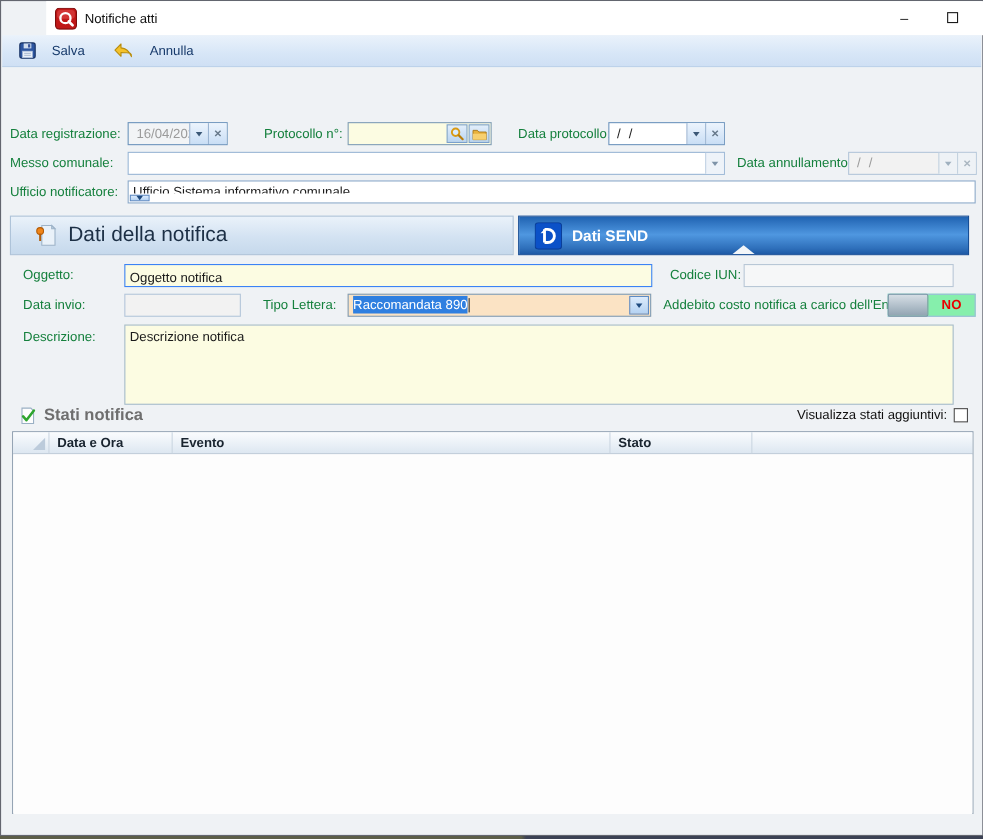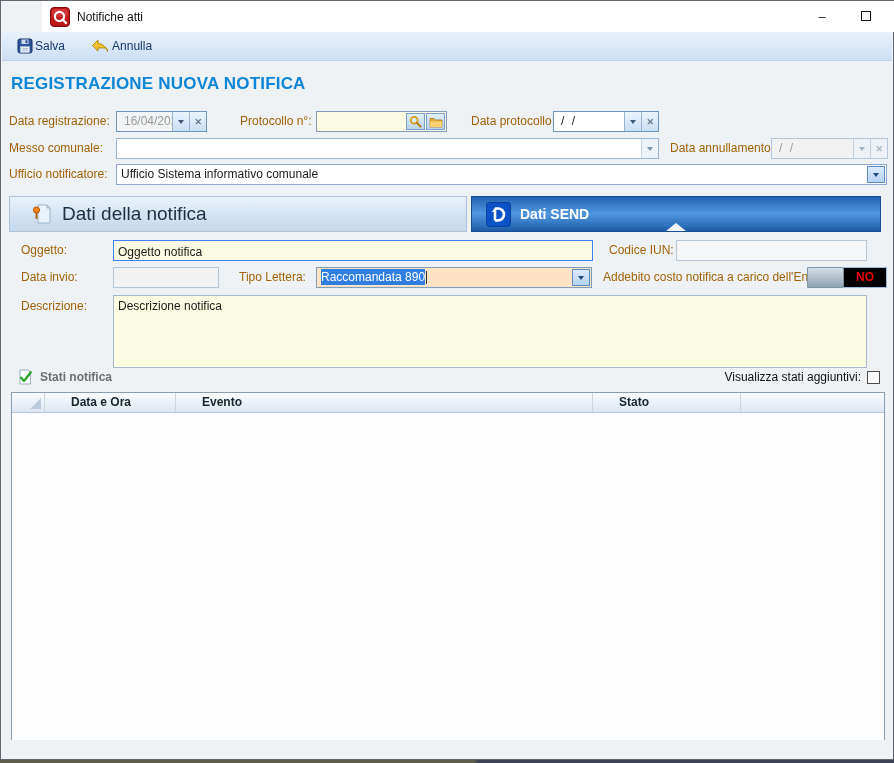--- a/index.html
+++ b/index.html
@@ -10,29 +10,29 @@
   
   .titlebar { position:absolute; left:0; top:0; width:100%; height:31px; background:#ffffff; display:flex; align-items:center;margin-left:41px; }
   .appicon { width:20px; height:20px; margin-left:8px; }
   .wintitle { margin-left:7px; font-size:12px; color:#111; }
   .wincontrols { position:absolute; right:2px; top:0; height:30px; display:flex; }
   .winbtn { width:44px; height:30px; display:flex; align-items:center; justify-content:center; font-size:13px; color:#1a1a1a; cursor:default; }
   .maxbox { width:10px; height:10px; border:1.3px solid #1a1a1a; display:inline-block; }
 
   
   .toolbar { position:absolute; left:1px; right:1px; top:31px; height:29px; background:linear-gradient(#eaf2fb,#d7e6f7 60%,#cfe0f4); border-bottom:1px solid #bdd2ea; display:flex; align-items:center; padding-left:8px; }
-  .tbbtn { display:flex; align-items:center; gap:2px; padding:2px 7px; font-size:12px; color:#173a6b; cursor:default; }
+  .tbbtn { display:flex; align-items:center; gap:14px; padding:2px 7px; font-size:12px; color:#173a6b; cursor:default; }
 
   
   .pagetitle { position:absolute; left:10px; top:73px; font-size:17px; font-weight:bold; color:#0d86d8; letter-spacing:.2px; }
 
   
-  .lbl { position:absolute; height:21px; line-height:21px; font-size:12px; color:#a16207; white-space:nowrap; }
+  .lbl { position:absolute; height:21px; line-height:21px; font-size:12px; color:#15803d; white-space:nowrap; }
   .field { position:absolute; height:21px; border:1px solid #3b82f6; background:#fff; font-size:12px; line-height:19px; padding:2px 4px; color:#1a1a1a; overflow:hidden; white-space:nowrap; }
-  .yellow { background:#fcfce2; }
+  .yellow { background:#fcfce2;flex-direction:column; }
   .dis { background:#f2f2f2; color:#9b9b9b; border-color:#b3c6da; }
   .datectrl { position:absolute; height:21px; display:flex; border:1px solid #6d94bd; background:#fff; }
   .datectrl.dis { background:#f2f2f2; border-color:#b3c6da; }
   .dval { flex:1; font-size:12px; line-height:19px; padding-left:7px; color:#1a1a1a; letter-spacing:2px; overflow:hidden; }
   .gray .dval, .dis .dval { color:#9b9b9b; }
   .dbtn { width:17px; display:flex; align-items:center; justify-content:center; border-left:1px solid #9ab4d2; background:linear-gradient(#ecf4fd,#c9def5); cursor:default; }
   .dis .dbtn { background:#eef2f6; border-left-color:#c4d2df; }
   .tri { width:0; height:0; border-left:3.5px solid transparent; border-right:3.5px solid transparent; border-top:4.5px solid #3b5877; }
   .dis .tri { border-top-color:#9fb0bf; }
   .xg { font-size:10px; font-weight:bold; color:#66788a; transform:scale(.9); }
@@ -47,32 +47,32 @@
   .iconbtn { width:19px; height:17px; margin:1px 1px 0 0; border:1px solid #7aa0cc; background:linear-gradient(#e2eefb,#b9d4f0); display:flex; align-items:center; justify-content:center; cursor:default; }
 
   
   .tab1 { position:absolute; left:8px; top:195px; width:458px; height:36px; background:linear-gradient(#eaf2fa,#d3e2f2 55%,#c6d9ec); border:1px solid #aec3d9; display:flex; align-items:center; gap:10px; padding-left:22px; cursor:default; }
   .tab1 span { font-size:19px; color:#1c2f45; }
   .tab2 { position:absolute; left:470px; top:195px; width:410px; height:36px; background:linear-gradient(#2063b2,#4f97e0 48%,#2e6fba 85%,#1d59a6); border:1px solid #174e96; display:flex; align-items:center; gap:9px; padding-left:14px; cursor:default; }
   .tab2 span { font-size:14px; font-weight:bold; color:#ffffff; }
   .tab2::after { content:""; position:absolute; bottom:0; left:50%; margin-left:-10px; width:0; height:0; border-left:10px solid transparent; border-right:10px solid transparent; border-bottom:8px solid #f3f6f9; }
 
   
-  .toggle { position:absolute; left:806px; top:266px; width:80px; height:21px; border:1px solid #9dbbdc; background:#000000; display:flex; cursor:default; }
+  .toggle { position:absolute; left:806px; top:266px; width:80px; height:21px; border:1px solid #9dbbdc; background:#86efac; display:flex; cursor:default; }
   .knob { width:37px; background:linear-gradient(#d6dee5,#91a4b2); border:1px solid #8096a6; border-radius:2px; margin:-1px 0 -1px -1px; }
   .no { flex:1; text-align:center; font-size:12px; font-weight:bold; color:#ea0000; line-height:19px; }
 
   
   .statihdr { position:absolute; left:16px; top:368px; display:flex; align-items:center; gap:7px; }
-  .statihdr span { font-size:12px; font-weight:bold; color:#6e6e6e; }
+  .statihdr span { font-size:15px; font-weight:bold; color:#6e6e6e; }
   .vislbl { position:absolute; top:369px; right:32px; font-size:12px; color:#111; }
   .chk { position:absolute; top:370px; right:13px; width:13px; height:13px; border:1px solid #4d4d4d; background:#fff; cursor:default; }
 
   .grid { position:absolute; left:10px; top:391px; width:874px; height:348px; border:1px solid #8a9bad; background:#fdfdfd; }
-  .ghead { display:flex; height:20px; background:linear-gradient(#fafcfe,#dde7f1); border-bottom:1px solid #b6c5d3;gap:19px; }
+  .ghead { display:flex; height:20px; background:linear-gradient(#fafcfe,#dde7f1); border-bottom:1px solid #b6c5d3; }
   .gh { border-right:1px solid #cbd6e2; padding-left:7px; font-size:12px; font-weight:bold; color:#19242f; line-height:19px; white-space:nowrap; overflow:hidden; cursor:default; }
   .gsel { width:33px; position:relative; border-right:1px solid #cbd6e2; }
   .gsel i { position:absolute; right:3px; bottom:3px; width:0; height:0; border-left:11px solid transparent; border-bottom:11px solid #bccbdb; }
 
   .bottomstrip { position:absolute; left:0; top:760px; width:894px; height:3px; background:linear-gradient(90deg,#5c5e48 0%,#5c5e48 53%,#3c4254 53.5%,#3c4254 100%); }
 </style>
 </head>
 <body>
 
 <div id="screen">
@@ -112,21 +112,20 @@
       <span>Salva</span>
     </div>
     <div class="tbbtn" style="margin-left:12px">
       <svg width="19" height="17" viewBox="0 0 19 17">
         <path d="M7 15 L7 11.5 C12 11.2 14.5 8.5 16.5 3.5 C16.8 8.5 13.5 6.6 7 7.2 L7 3.8 L1.5 9.4 Z" transform="scale(1,-1) translate(0,-17)" fill="#f4c22b" stroke="#b98d0e" stroke-width="1" stroke-linejoin="round"></path>
       </svg>
       <span>Annulla</span>
     </div>
   </div>
 
-  <div class="pagetitle">REGISTRAZIONE NUOVA NOTIFICA</div>
 
   <div class="lbl" style="left:8px;top:110px">Data registrazione:</div>
   <div class="datectrl gray" style="left:115px;top:110px;width:91px;background:#f2f4f6">
     <div class="dval" style="letter-spacing:0">16/04/2026</div>
     <div class="dbtn">
           <i class="tri"></i>
         </div>
     <div class="dbtn">
           <span class="xg">✕</span>
         </div>

